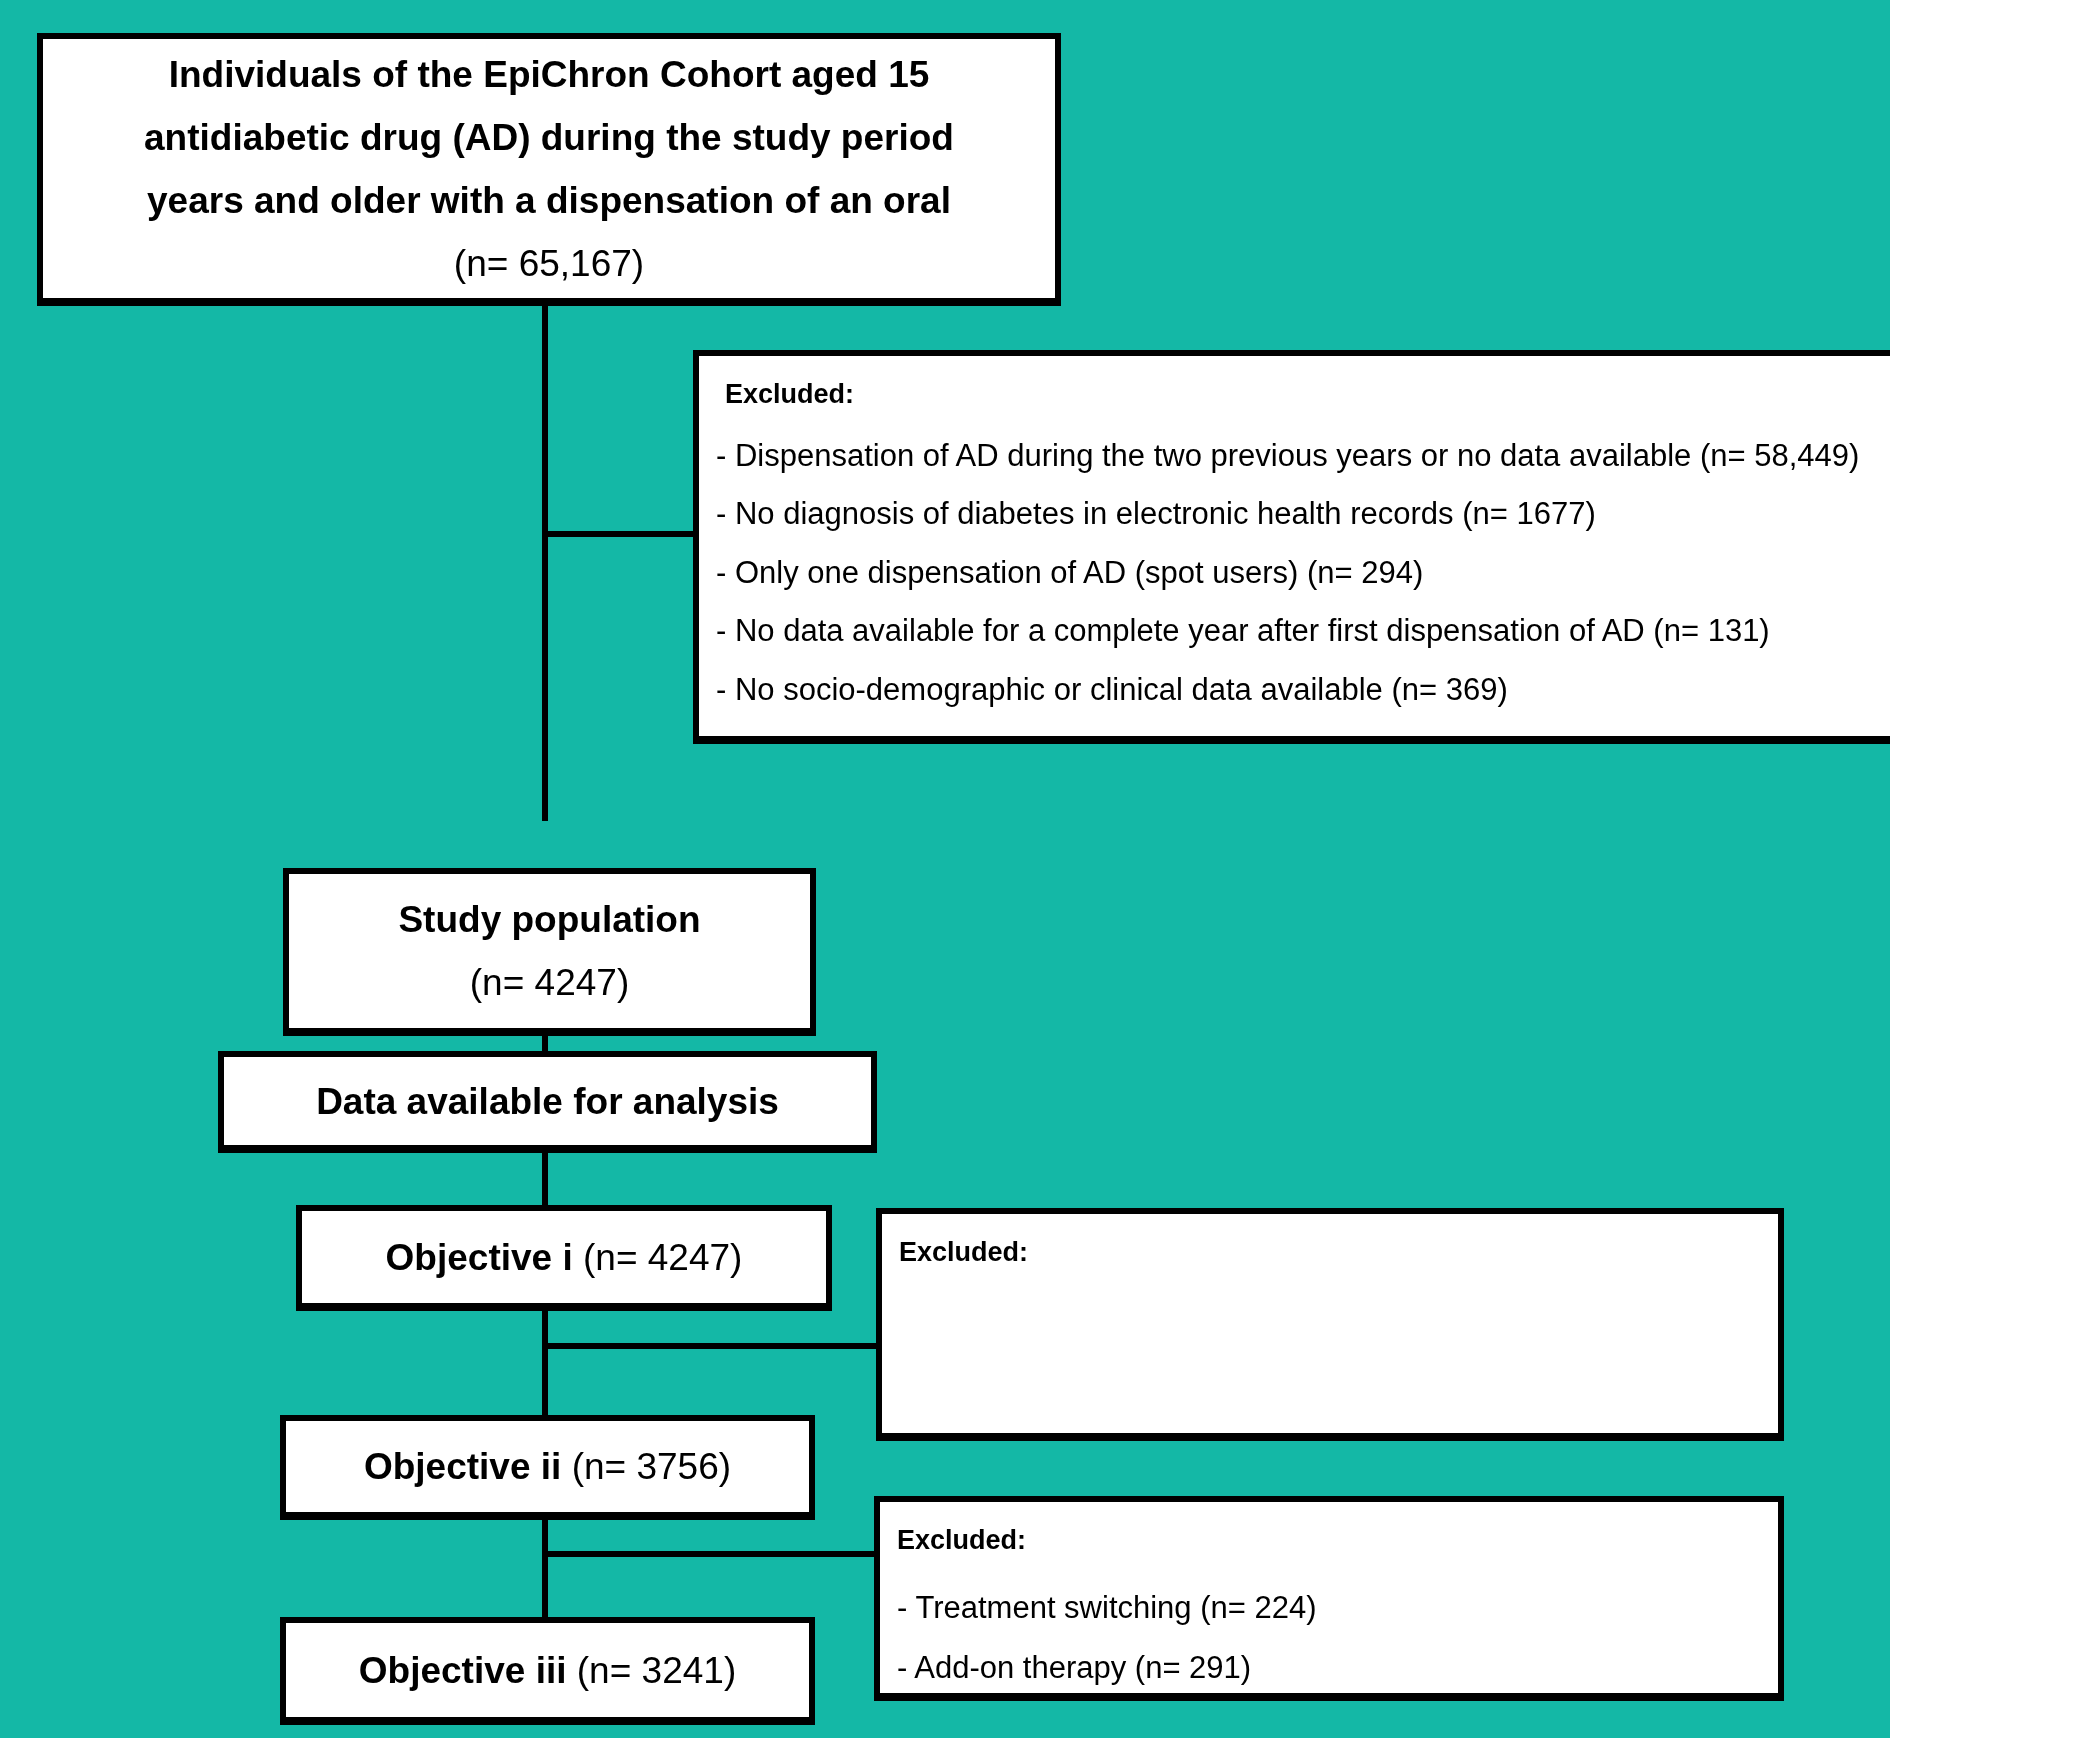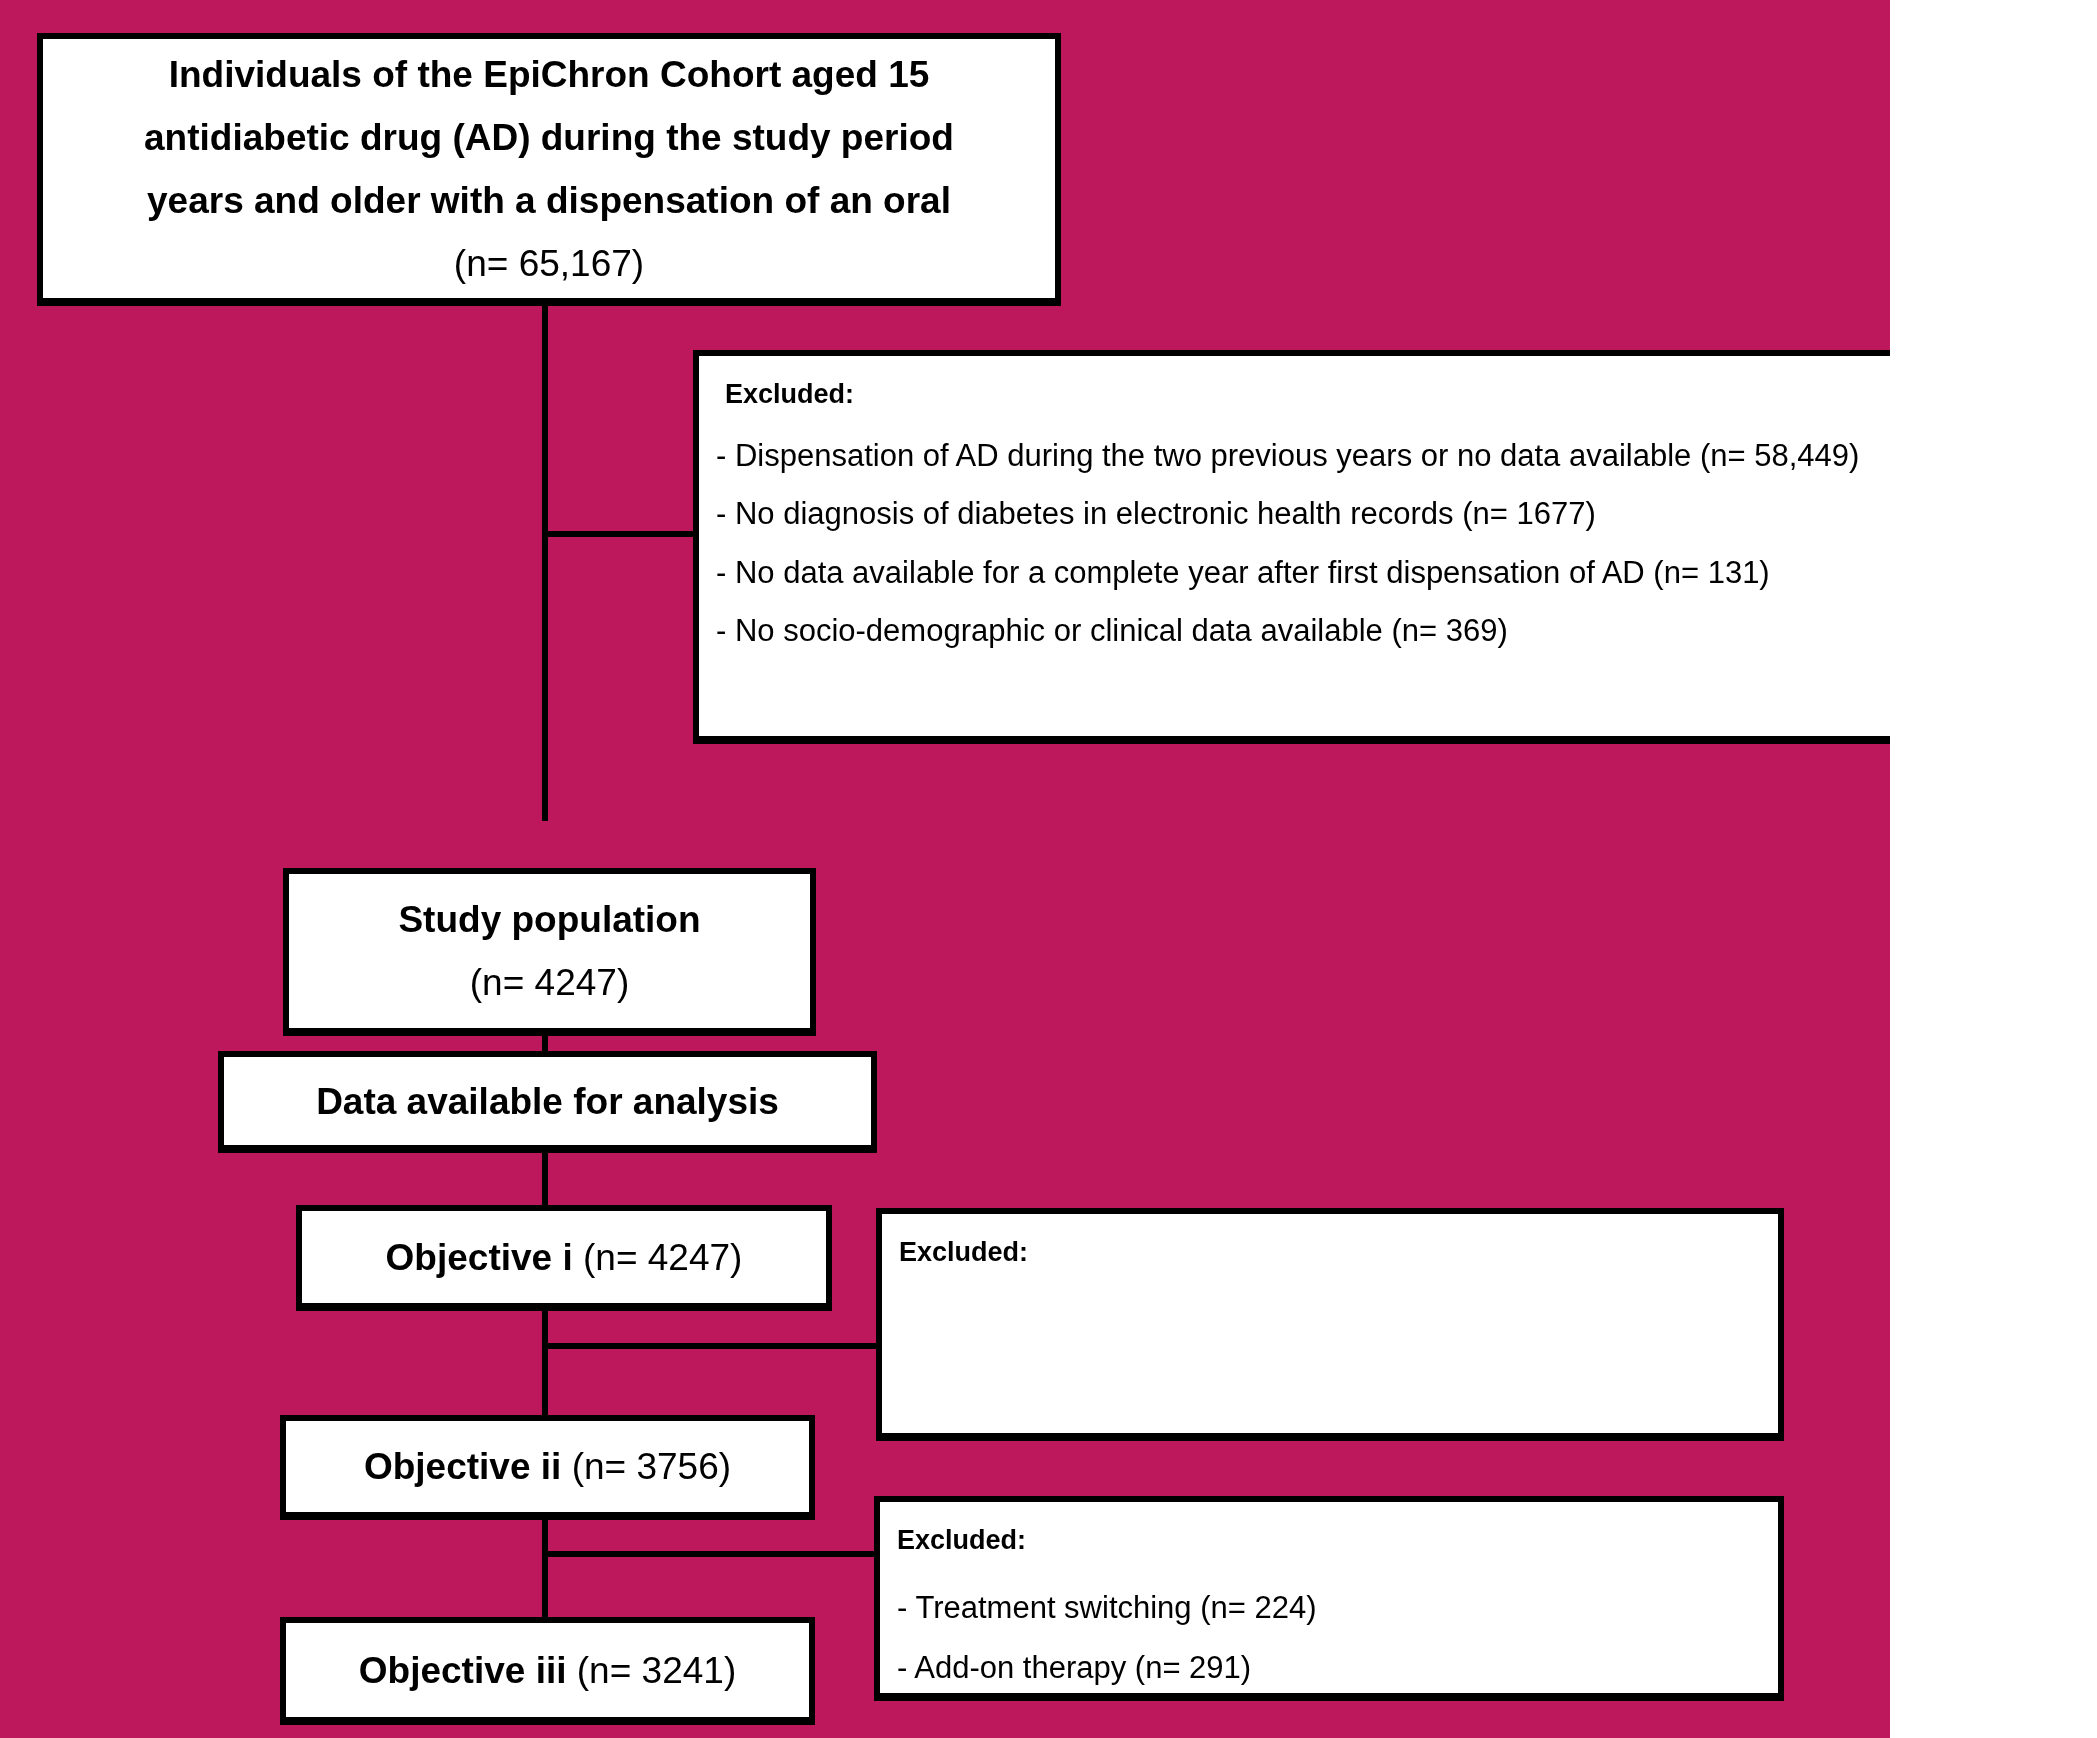--- a/index.html
+++ b/index.html
@@ -8,21 +8,21 @@
     background: #ffffff;
     width: 2097px;
     height: 1738px;
     font-family: "Liberation Sans", sans-serif;
     color: #000000;
   }
   #canvas {
     position: relative;
     width: 1890px;
     height: 1738px;
-    background: #be185d;
+    background: #14b8a6;
     overflow: hidden;
   }
   .box {
     position: absolute;
     box-sizing: border-box;
     background: #ffffff;
     border: 6.2px solid #000000;
     border-bottom-width: 8.5px;
   }
   .center-box {
@@ -97,20 +97,21 @@
     <div class="title-line">antidiabetic drug (AD) during the study period</div>
     <div class="title-line">years and older with a dispensation of an oral</div>
     <div class="n-line">(n= 65,167)</div>
   </div>
 
   <div class="box excl-box" id="excluded-box-1" style="left:693px; top:350px; width:1375px; height:394px;">
     <div class="excl-heading">Excluded:</div>
     <div class="bullets">
       <div class="bullet">- Dispensation of AD during the two previous years or no data available (n= 58,449)</div>
       <div class="bullet">- No diagnosis of diabetes in electronic health records (n= 1677)</div>
+      <div class="bullet">- Only one dispensation of AD (spot users) (n= 294)</div>
       <div class="bullet">- No data available for a complete year after first dispensation of AD (n= 131)</div>
       <div class="bullet">- No socio-demographic or clinical data available (n= 369)</div>
     </div>
   </div>
 
   <div class="box center-box" id="study-population-box" style="left:283px; top:820px; width:533px; height:168px;margin-top:48px;">
     <div class="title-line">Study population</div>
     <div class="n-line">(n= 4247)</div>
   </div>
 

